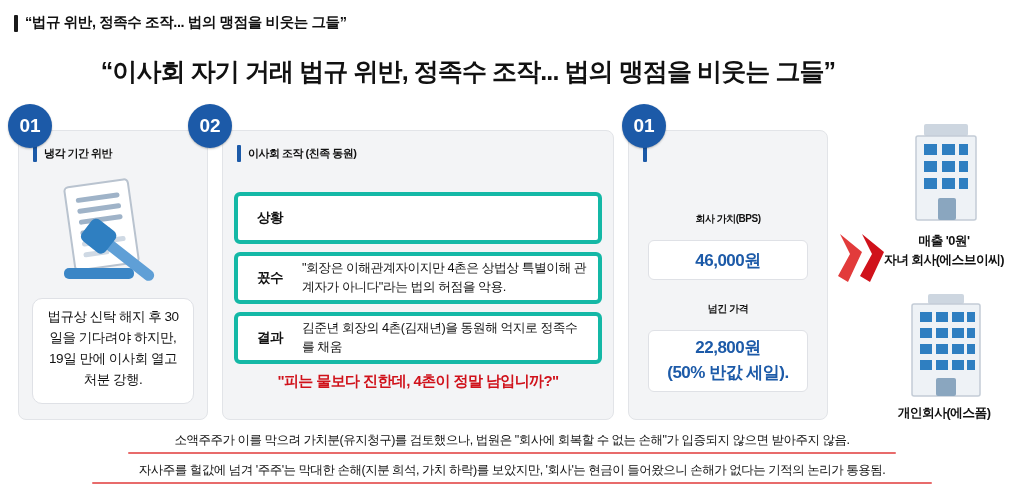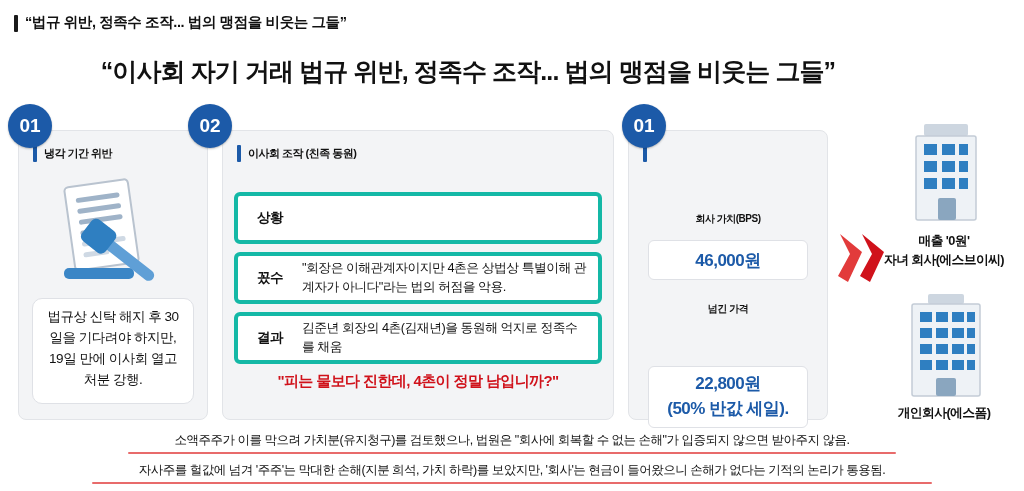--- a/index.html
+++ b/index.html
@@ -113,21 +113,21 @@
   }
   #val-label-0 { top:212px; }
   #val-label-1 { top:302px; }
   .val-box {
     position:absolute; left:648px; width:160px;
     background:#fff; border:1px solid #dfe1e6; border-radius:6px;
     display:flex; flex-direction:column; align-items:center; justify-content:center;
     color:#1c5aa8; font-weight:bold; letter-spacing:-0.5px;
   }
   #val-box-0 { top:240px; height:40px; font-size:17px; }
-  #val-box-1 { top:330px; height:62px; font-size:17px; line-height:1.45;margin-top:36px; }
+  #val-box-1 { top:330px; height:62px; font-size:17px; line-height:1.45; }
 
   
   .arrows {
     position:absolute; left:836px; top:230px; width:56px; height:62px;
   }
 
   
   .bld { position:absolute; }
   #bld-top { left:898px; top:118px; width:96px; height:110px; }
   #bld-bot { left:898px; top:292px; width:96px; height:110px; }

